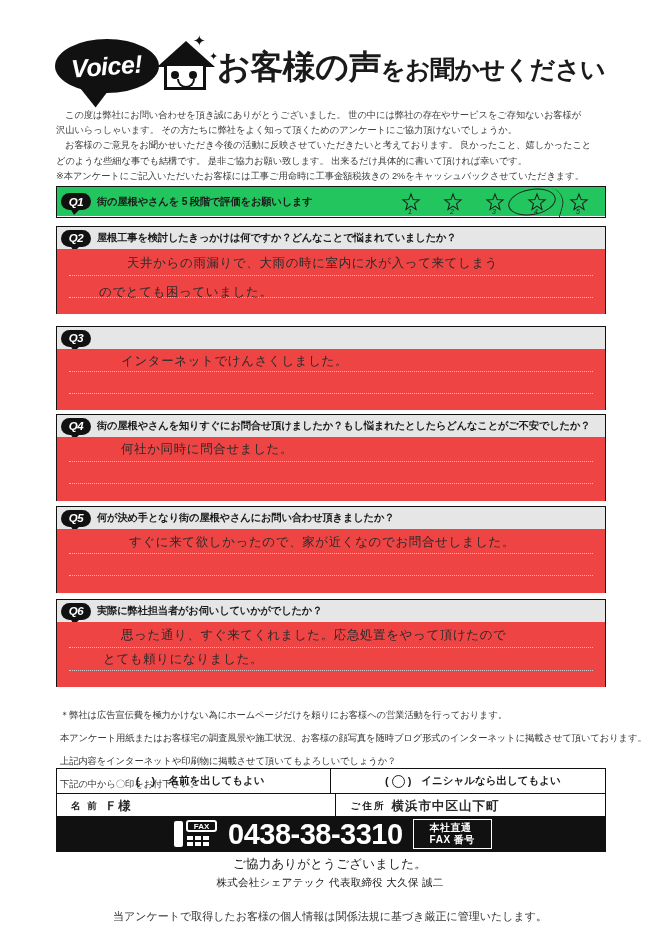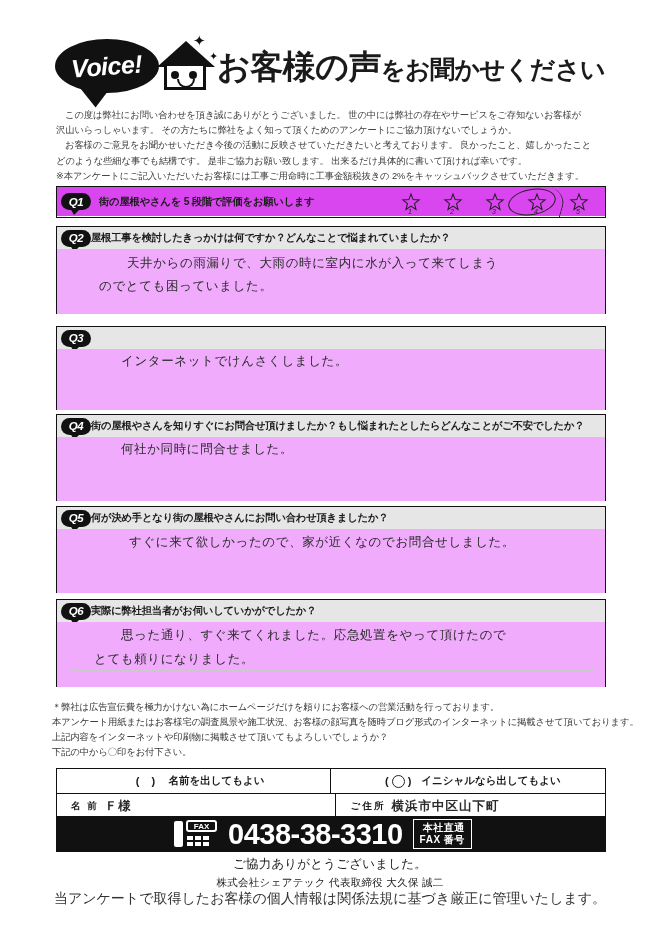--- a/index.html
+++ b/index.html
@@ -188,20 +188,21 @@
     left: 9px;
     bottom: -5px;
     width: 0; height: 0;
     border-left: 4px solid transparent;
     border-right: 7px solid transparent;
     border-top: 7px solid #111;
   }
   .qlabel {
     font-size: 10.3px;
     font-weight: bold;
+    margin-left: 6px;
     letter-spacing: -0.2px;
     white-space: nowrap;
   }
 
   
   .stars {
     margin-left: auto;
     display: flex;
     align-items: center;
     gap: 22px;
@@ -239,21 +240,21 @@
     width: 26px;
     height: 26px;
     border-right: 1.2px solid #222;
     border-radius: 0 60% 0 0;
     transform: rotate(16deg);
     pointer-events: none;
   }
 
   .qbody {
     position: relative;
-    background: #f0abfc;
+    background: #ef4444;
     box-sizing: border-box;
   }
   .rule {
     position: absolute;
     left: 12px;
     right: 12px;
     border-top: 1px dotted #c9c9c9;
     height: 0;
   }
   .answer {
@@ -270,21 +271,21 @@
   .notes {
     position: absolute;
     left: 52px;
     top: 700px;
     width: 560px;
     font-size: 9.3px;
     line-height: 15px;
     color: #333;
     letter-spacing: -0.1px;
   }
-  .notes p { margin: 0; white-space: nowrap; }
+  .notes p { margin: 8px; white-space: nowrap; }
 
   
   .consent {
     position: absolute;
     left: 56px;
     top: 768px;
     width: 550px;
     border: 1.3px solid #111;
     box-sizing: border-box;
   }
@@ -401,22 +402,22 @@
     margin-left: 10px;
     font-family: "Liberation Sans", "DejaVu Sans", sans-serif;
   }
   .fax-badge {
     margin-left: 10px;
     border: 1.6px solid #fff;
     color: #fff;
     font-size: 10px;
     font-weight: bold;
     line-height: 12px;
-    padding: 2px 6px;
-    text-align: right;
+    padding: 2px 16px;
+    text-align: left;
     letter-spacing: 0.5px;
   }
 
   
   .footer {
     position: absolute;
     left: 0; right: 0;
     top: 856px;
     text-align: center;
   }
@@ -424,22 +425,22 @@
     font-size: 12.5px;
     font-weight: normal;
     letter-spacing: 0.2px;
   }
   .company {
     font-size: 10.5px;
     margin-top: 3px;
     letter-spacing: 0.3px;
   }
   .privacy {
-    font-size: 14px;
-    margin-top: 0;
+    font-size: 11px;
+    margin-top: 19px;
     color: #333;
   }
 </style>
 </head>
 <body>
 
 <div class="page">
 
   <div class="header">
     <div class="voice-bubble">
@@ -461,21 +462,21 @@
 
   <div class="intro">
     <p class="indent">この度は弊社にお問い合わせを頂き誠にありがとうございました。 世の中には弊社の存在やサービスをご存知ないお客様が</p>
     <p>沢山いらっしゃいます。 その方たちに弊社をよく知って頂くためのアンケートにご協力頂けないでしょうか。</p>
     <p class="indent">お客様のご意見をお聞かせいただき今後の活動に反映させていただきたいと考えております。 良かったこと、嬉しかったこと</p>
     <p>どのような些細な事でも結構です。 是非ご協力お願い致します。 出来るだけ具体的に書いて頂ければ幸いです。</p>
     <p>※本アンケートにご記入いただいたお客様には工事ご用命時に工事金額税抜きの 2%をキャッシュバックさせていただきます。</p>
   </div>
 
   <div class="qbox" style="top:186px;height:32px;">
-    <div class="qhead" style="height:29px;background:#d946ef;gap:8px;">
+    <div class="qhead" style="height:29px;background:#22c55e;">
       <div class="qbadge">Q1</div>
       <div class="qlabel">街の屋根やさんを 5 段階で評価をお願いします</div>
       <div class="stars">
         <div class="star-item">
           <svg width="20" height="20" viewBox="0 0 24 24" aria-hidden="true">
               <path d="M12 2.5l2.6 6.6 7.1.4-5.5 4.5 1.8 6.9-6-3.9-6 3.9 1.8-6.9L2.3 9.5l7.1-.4z" fill="none" stroke="#222" stroke-width="1.3"></path>
             </svg>
           <span class="star-num">1</span>
         </div>
         <div class="star-item">
@@ -510,21 +511,21 @@
 
   <div class="qbox" style="top:226px;height:88px;">
     <div class="qhead">
       <div class="qbadge">Q2</div>
       <div class="qlabel">屋根工事を検討したきっかけは何ですか？どんなことで悩まれていましたか？</div>
     </div>
     <div class="qbody" style="height:65px;">
       <div class="rule" style="top:26px;"></div>
       <div class="rule" style="top:48px;"></div>
       <div class="answer" style="top:6px;left:70px;">天井からの雨漏りで、大雨の時に室内に水が入って来てしまう</div>
-      <div class="answer" style="top:29px;left:42px;">のでとても困っていました。</div>
+      <div class="answer" style="top:35px;left:42px;">のでとても困っていました。</div>
     </div>
   </div>
 
   <div class="qbox" style="top:326px;height:84px;">
     <div class="qhead">
       <div class="qbadge">Q3</div>
     </div>
     <div class="qbody" style="height:61px;">
       <div class="rule" style="top:22px;"></div>
       <div class="rule" style="top:44px;"></div>
@@ -561,21 +562,21 @@
 
   <div class="qbox" style="top:599px;height:88px;">
     <div class="qhead">
       <div class="qbadge">Q6</div>
       <div class="qlabel">実際に弊社担当者がお伺いしていかがでしたか？</div>
     </div>
     <div class="qbody" style="height:65px;">
       <div class="rule" style="top:25px;"></div>
       <div class="rule" style="top:48px;"></div>
       <div class="answer" style="top:5px;left:64px;">思った通り、すぐ来てくれました。応急処置をやって頂けたので</div>
-      <div class="answer" style="top:29px;left:37px;">とても頼りになりました。</div>
+      <div class="answer" style="top:29px;left:46px;">とても頼りになりました。</div>
     </div>
   </div>
 
   <div class="notes">
     <p>＊弊社は広告宣伝費を極力かけない為にホームページだけを頼りにお客様への営業活動を行っております。</p>
     <p>本アンケート用紙またはお客様宅の調査風景や施工状況、お客様の顔写真を随時ブログ形式のインターネットに掲載させて頂いております。</p>
     <p>上記内容をインターネットや印刷物に掲載させて頂いてもよろしいでしょうか？</p>
     <p>下記の中から〇印をお付下さい。</p>
   </div>
 

